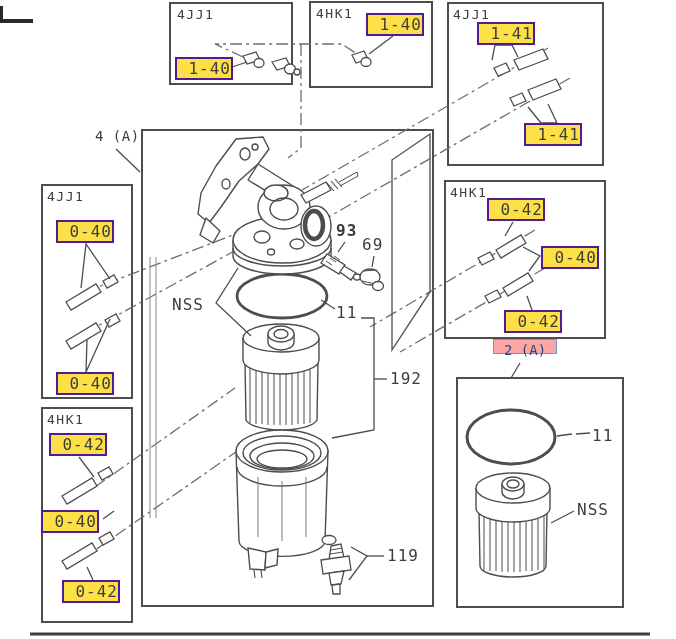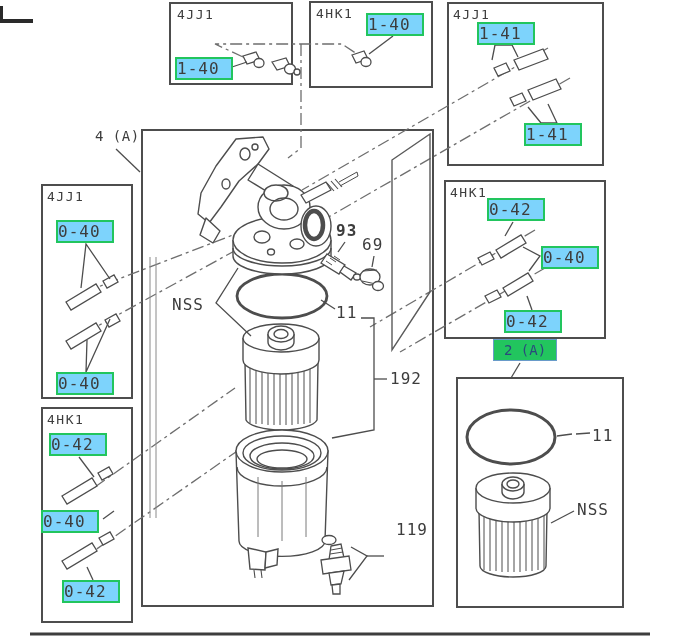--- a/index.html
+++ b/index.html
@@ -1,25 +1,25 @@
 <!DOCTYPE html>
 <html><head>
 <meta charset="utf-8">
 <style>
   html,body{margin:0;padding:0;background:#ffffff;}
   #stage{position:relative;width:676px;height:639px;background:#ffffff;overflow:hidden;
          font-family:"DejaVu Sans Mono", monospace;}
   #art{position:absolute;left:0;top:0;}
   .txt{position:absolute;color:#3d3d3d;white-space:nowrap;}
   .title{font-size:13px;font-weight:normal;letter-spacing:1.5px;}
-  .tag{box-sizing:border-box;width:58px;height:23px;border:2px solid #22c55e;background:#7dd3fc;
-       font-size:16px;line-height:19px;text-align:left;letter-spacing:1px;}
+  .tag{box-sizing:border-box;width:58px;height:23px;border:2px solid #4c1d95;background:#fde047;
+       font-size:16px;line-height:19px;text-align:right;letter-spacing:1px;}
   .callout{font-size:16px;letter-spacing:1px;}
   .asmref{font-size:14px;letter-spacing:0.5px;}
-  .hl{box-sizing:border-box;width:64px;height:22px;background:#22c55e;border:1.5px solid #699bc9;
+  .hl{box-sizing:border-box;width:64px;height:15px;background:#fca5a5;border:1.5px solid #699bc9;
       color:#2b4a7c;font-size:14px;line-height:20px;text-align:center;}
 </style>
 </head>
 <body>
 
 <div id="stage">
 
 <svg id="art" width="676" height="639" viewBox="0 0 676 639">
 
   <g fill="#ffffff" stroke="#4d4d4d" stroke-width="2">
@@ -245,18 +245,18 @@
 <div class="txt tag" style="left:504px;top:310px;">0-42</div>
 
 <div class="txt asmref" style="left:95px;top:128px;">4 (A)</div>
 <div class="txt hl" style="left:493px;top:339px;">2 (A)</div>
 
 <div class="txt callout" style="left:336px;top:221px;font-weight:bold;">93</div>
 <div class="txt callout" style="left:362px;top:235px;">69</div>
 <div class="txt callout" style="left:172px;top:295px;">NSS</div>
 <div class="txt callout" style="left:336px;top:303px;">11</div>
 <div class="txt callout" style="left:390px;top:369px;">192</div>
-<div class="txt callout" style="left:387px;top:520px;margin-left:9px;">119</div>
+<div class="txt callout" style="left:387px;top:546px;">119</div>
 
 <div class="txt callout" style="left:592px;top:426px;">11</div>
 <div class="txt callout" style="left:577px;top:500px;">NSS</div>
 
 </div>
 
 </body></html>

